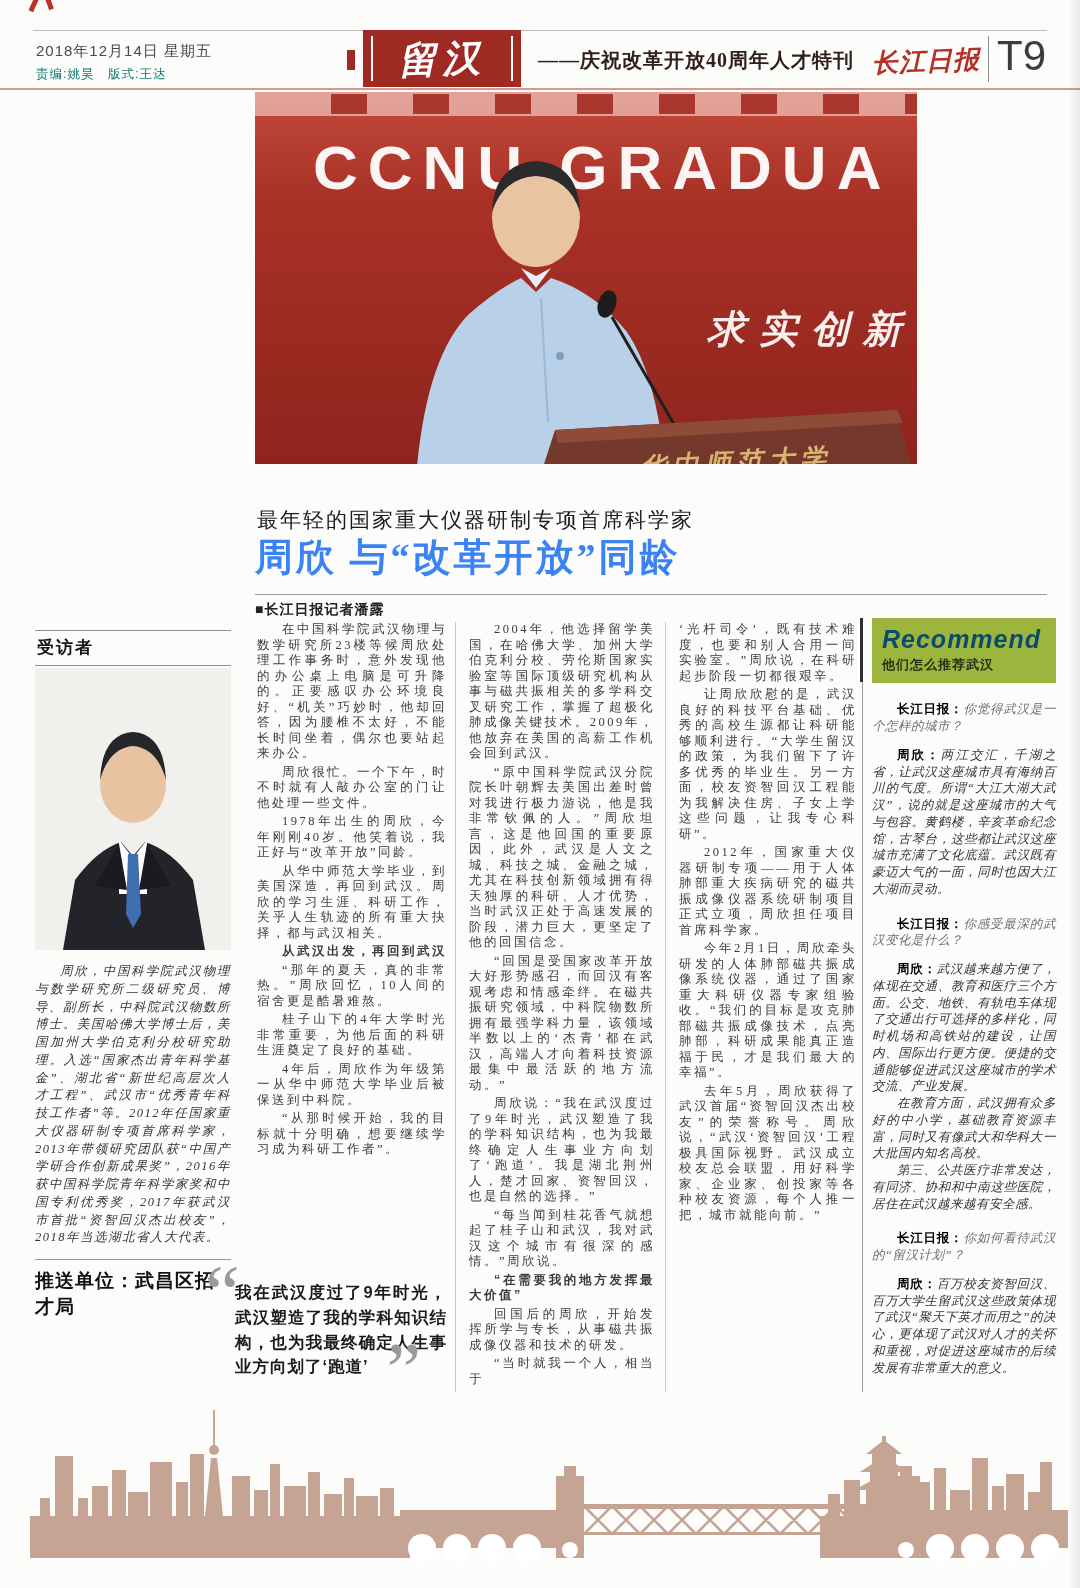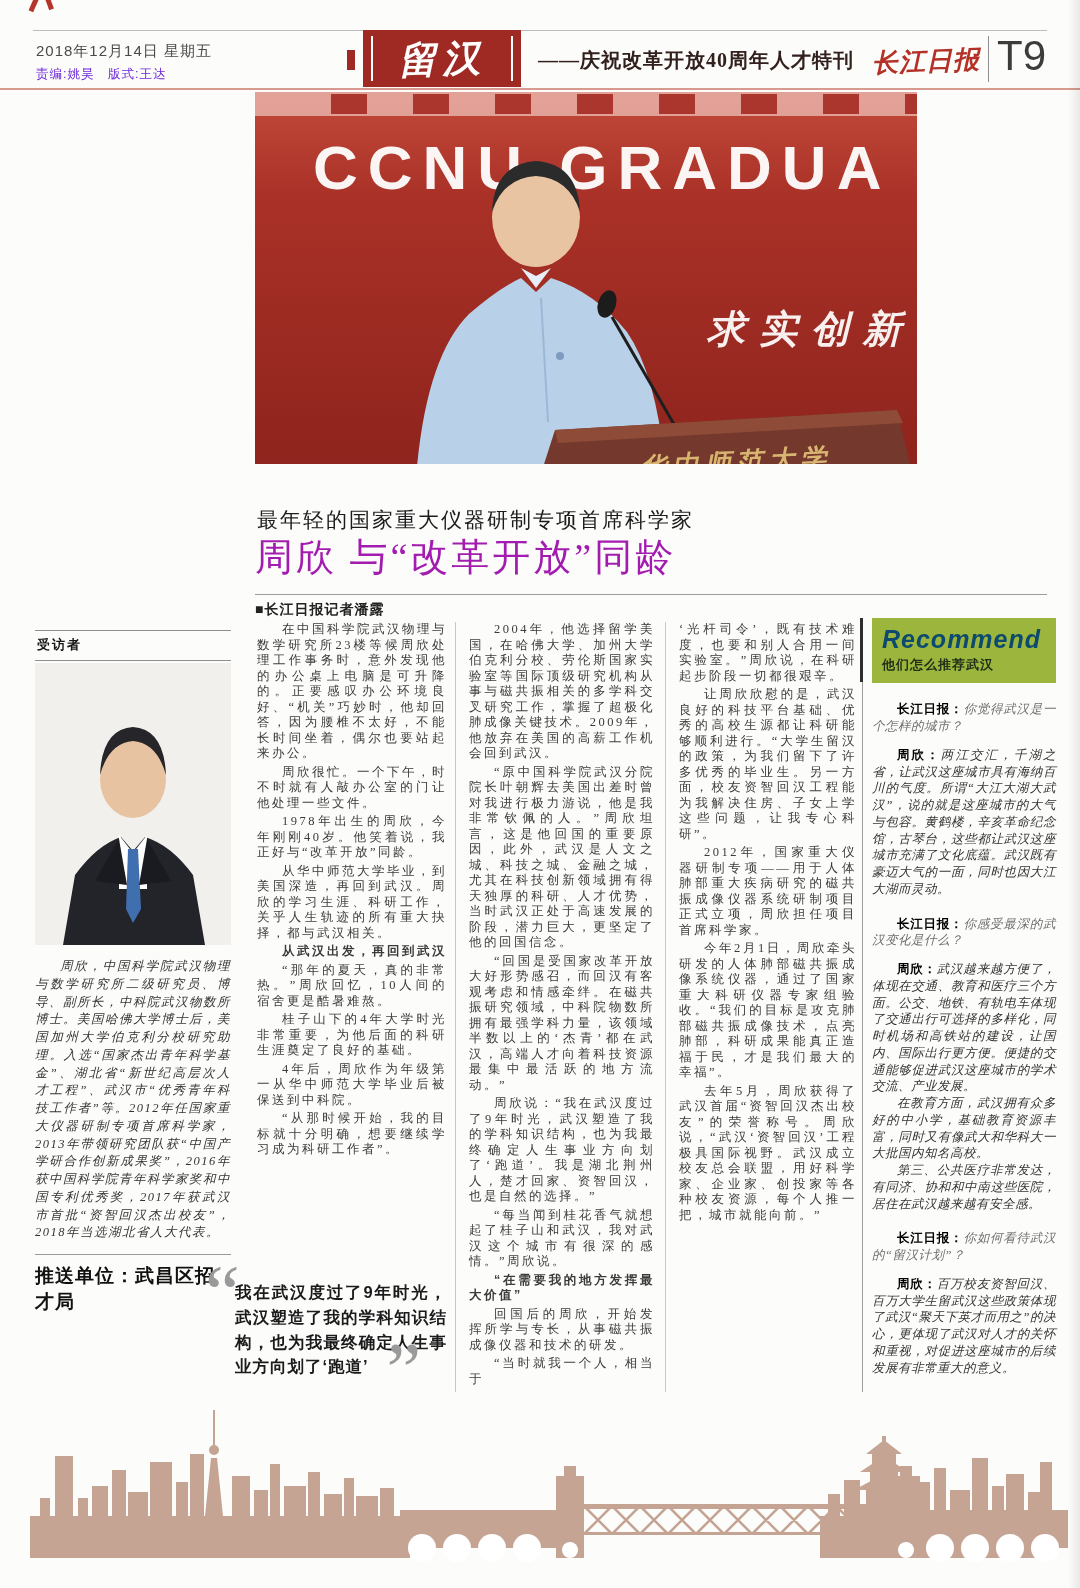--- a/index.html
+++ b/index.html
@@ -9,21 +9,21 @@
   }
   
   .header-topline{position:absolute;left:33px;top:30px;width:1014px;height:1px;background:#bdbdbd;}
   .corner-mark{position:absolute;left:28px;top:0;width:36px;height:13px;overflow:hidden;}
   .corner-mark i{position:absolute;background:#b5352c;}
   .corner-mark i.s1{left:4px;top:-6px;width:5px;height:18px;transform:rotate(24deg);}
   .corner-mark i.s2{left:18px;top:-8px;width:5px;height:18px;transform:rotate(-20deg);}
   .hdr-date{position:absolute;left:36px;top:42px;font-family:"Liberation Sans",sans-serif;
     font-size:15px;color:#4a4a4a;letter-spacing:1px;}
   .hdr-editors{position:absolute;left:36px;top:66px;font-family:"Liberation Sans",sans-serif;
-    font-size:12.5px;color:#6d28d9;letter-spacing:1px;}
+    font-size:12.5px;color:#0f766e;letter-spacing:1px;}
   .banner{position:absolute;left:363px;top:30px;width:158px;height:57px;background:#9e2a23;}
   .banner .vline{position:absolute;top:6px;bottom:6px;width:2px;background:#fff;}
   .banner .vl-l{left:8px;} .banner .vl-r{right:8px;}
   .banner-nub{position:absolute;left:347px;top:50px;width:8px;height:20px;background:#9e2a23;}
   .banner-title{position:absolute;left:0;right:0;top:4px;text-align:center;color:#fff;
     font-size:38px;font-weight:bold;font-style:italic;letter-spacing:6px;transform:rotate(-2deg);}
   .banner-sub{position:absolute;left:538px;top:47px;font-size:20px;font-weight:bold;color:#32201d;letter-spacing:1px;}
   .masthead{position:absolute;left:868px;top:44px;width:116px;text-align:center;color:#b43127;
     font-size:26px;font-weight:bold;font-style:italic;letter-spacing:1px;transform:rotate(-2deg);}
   .masthead-divider{position:absolute;left:988px;top:36px;width:1px;height:46px;background:#8f8f8f;}
@@ -39,40 +39,40 @@
   .photo-topband:after{content:"";position:absolute;left:30px;top:2px;right:0;height:20px;
     background:repeating-linear-gradient(90deg,transparent 0 46px,rgba(160,35,27,.85) 46px 82px);}
   .backdrop-text{position:absolute;left:58px;top:40px;color:rgba(255,255,255,.95);white-space:nowrap;
     font-family:"Liberation Sans",sans-serif;font-weight:bold;font-size:62px;letter-spacing:10px;}
   .backdrop-slogan{position:absolute;left:452px;top:212px;color:rgba(255,255,255,.93);white-space:nowrap;
     font-size:38px;font-weight:bold;font-style:italic;letter-spacing:14px;}
   .person-svg{position:absolute;left:0;top:0;}
   
   .kicker{position:absolute;left:257px;top:506px;font-family:"Liberation Sans",sans-serif;
     font-weight:normal;font-size:21px;color:#1c1c1c;letter-spacing:2px;}
-  .headline{position:absolute;left:255px;top:532px;font-size:38px;font-weight:400;color:#a21caf;letter-spacing:3px;}
+  .headline{position:absolute;left:255px;top:532px;font-size:38px;font-weight:700;color:#3b82f6;letter-spacing:3px;}
   .byline-line{position:absolute;left:255px;top:594px;width:792px;height:1px;background:#9c9c9c;}
   .byline{position:absolute;left:255px;top:601px;font-family:"Liberation Sans",sans-serif;
     font-weight:bold;font-size:14px;color:#222;letter-spacing:1px;}
   
   .col{position:absolute;top:622px;}
   .col1{left:257px;width:190px;} .col2{left:469px;width:186px;} .col3{left:679px;width:178px;}
   .col4{left:872px;width:184px;top:618px;}
   .rule{position:absolute;top:622px;height:770px;width:1px;background:#c8c8c8;}
   .rule1{left:455px;} .rule2{left:665px;} .rule3{left:862px;background:#9d9d9d;}
   .rule3-dark{position:absolute;left:860px;top:618px;width:3px;height:64px;background:#2e2e2e;}
   .bodytext p{margin:0 0 3px;font-size:12.5px;line-height:1.24;letter-spacing:2.5px;
     text-align:justify;text-indent:2em;color:#3b3b3b;}
   .bodytext p.no-indent{text-indent:0;}
   .subhead{font-family:"Liberation Sans",sans-serif;font-weight:bold;font-size:16.5px;color:#121212;
     margin:14px 0 12px;letter-spacing:1px;text-indent:0;}
   
   .sidebar{position:absolute;left:35px;top:630px;width:196px;}
   .sb-line{height:1px;background:#8f8f8f;}
-  .sb-label{font-family:"Liberation Sans",sans-serif;font-weight:bold;font-size:13px;color:#161616;
+  .sb-label{font-family:"Liberation Sans",sans-serif;font-weight:bold;font-size:17px;color:#161616;
     padding:5px 2px 6px;letter-spacing:2px;}
   .portrait{position:relative;width:196px;height:282px;background:#f0efec;margin-top:2px;overflow:hidden;}
   .bio{margin-top:13px;font-size:12.5px;line-height:1.42;letter-spacing:1.5px;font-style:italic;
     color:#333;text-align:justify;text-indent:2em;}
   .promoter-line{margin-top:12px;height:1px;background:#9a9a9a;}
   .promoter{font-family:"Liberation Sans",sans-serif;font-weight:bold;font-size:19px;color:#111;
     padding-top:8px;letter-spacing:1px;}
   
   .pullquote{position:absolute;left:205px;top:1266px;width:242px;height:125px;}
   .pq-open{position:absolute;left:0;top:-12px;font-size:78px;line-height:1;color:#9a9a9a;}

